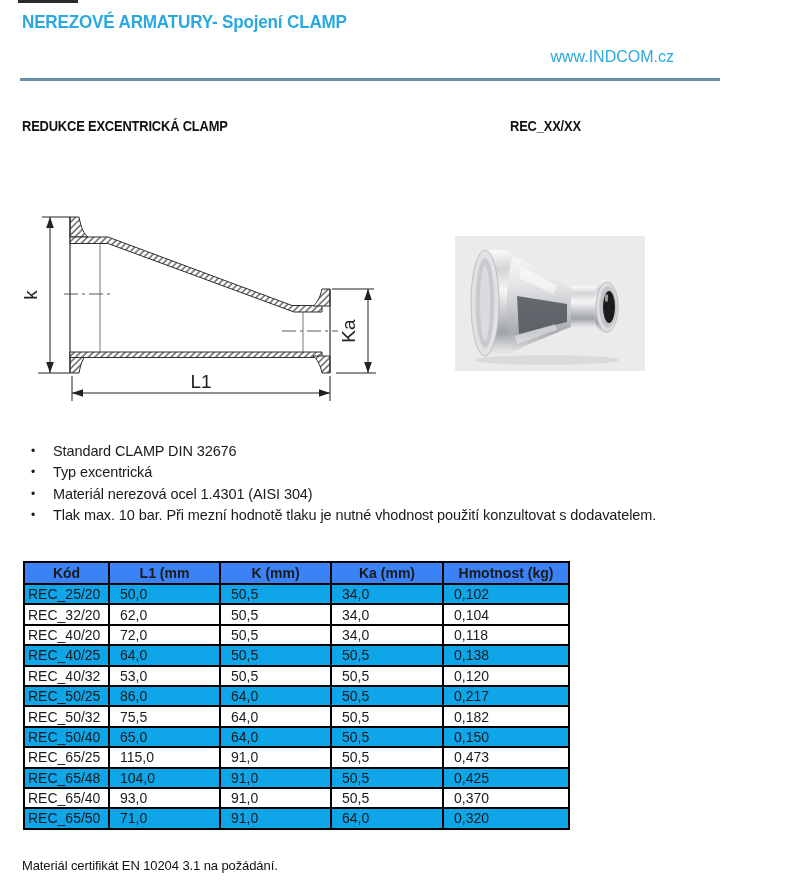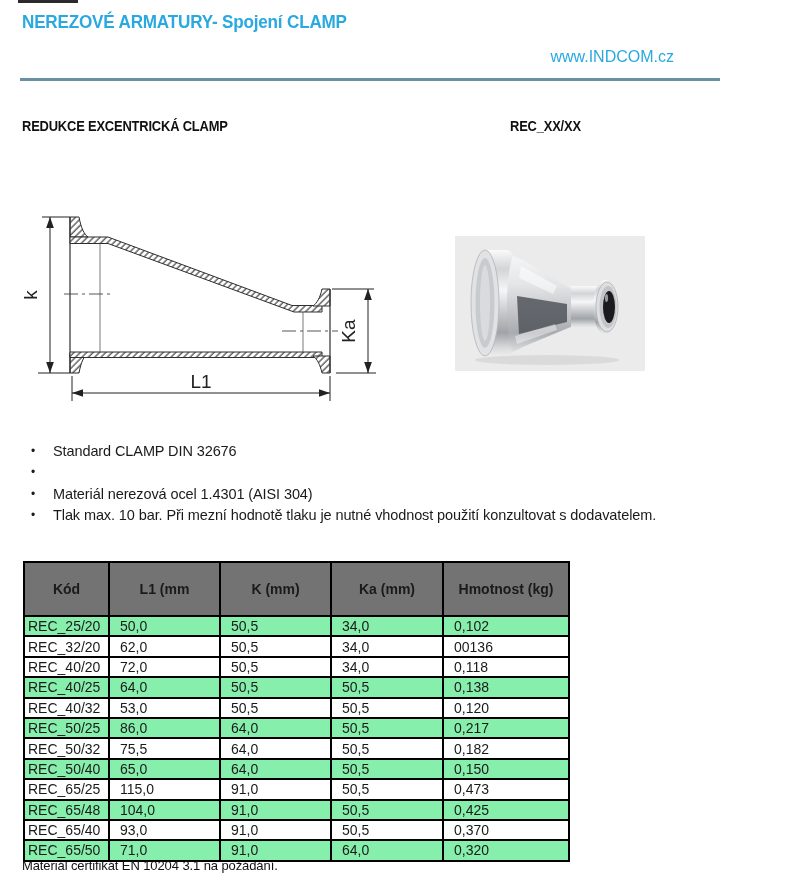--- a/index.html
+++ b/index.html
@@ -27,24 +27,24 @@
   .photo{position:absolute;left:455px;top:236px;}
   .bullets{position:absolute;left:22px;top:441px;margin:0;padding:0;list-style:none;width:740px;}
   .bullets li{display:flex;align-items:flex-start;height:21.3px;font-size:14.5px;}
   .bullets .dot{width:22px;padding-left:9px;font-size:12px;line-height:20px;}
   .bullets .btxt{flex:1;line-height:20px;letter-spacing:-0.1px;}
   .tblwrap{position:absolute;left:23px;top:561px;}
   table.spec{border-collapse:collapse;table-layout:fixed;width:545px;}
   table.spec th,table.spec td{
     border:2px solid #000;font-size:14px;overflow:hidden;white-space:nowrap;
   }
-  table.spec th{height:20px;font-weight:bold;text-align:center;background:#737373;padding:16px 2px;}
+  table.spec th{height:20px;font-weight:bold;text-align:center;background:#3b82f6;padding:0 2px;}
   table.spec td{height:18.4px;text-align:left;padding:0 0 0 10px;}
   table.spec td:first-child{padding-left:3px;}
-  table.spec tr.g td{background:#86efac;}
+  table.spec tr.g td{background:#0ea5e9;}
   table.spec tr.w td{background:#ffffff;border-radius:6px;}
   .footer-note{position:absolute;left:22px;top:858px;font-size:13px;color:#111;letter-spacing:-0.1px;}
 </style>
 </head>
 <body>
 
 <div class="page">
 
   <div class="artifact"></div>
 
@@ -144,20 +144,21 @@
     <ellipse cx="151.5" cy="62" rx="1.6" ry="4" fill="#ffffff" opacity="0.55"></ellipse>
   </svg>
 
   <ul class="bullets">
       <li>
         <span class="dot">•</span>
         <span class="btxt">Standard CLAMP DIN 32676</span>
       </li>
       <li>
         <span class="dot">•</span>
+        <span class="btxt">Typ excentrická</span>
       </li>
       <li>
         <span class="dot">•</span>
         <span class="btxt">Materiál nerezová ocel 1.4301 (AISI 304)</span>
       </li>
       <li>
         <span class="dot">•</span>
         <span class="btxt">Tlak max. 10 bar. Při mezní hodnotě tlaku je nutné vhodnost použití konzultovat s dodavatelem.</span>
       </li>
     </ul>
@@ -186,21 +187,21 @@
             <td>50,0</td>
             <td>50,5</td>
             <td>34,0</td>
             <td>0,102</td>
           </tr>
           <tr class="w">
             <td>REC_32/20</td>
             <td>62,0</td>
             <td>50,5</td>
             <td>34,0</td>
-            <td>00136</td>
+            <td>0,104</td>
           </tr>
           <tr class="w">
             <td>REC_40/20</td>
             <td>72,0</td>
             <td>50,5</td>
             <td>34,0</td>
             <td>0,118</td>
           </tr>
           <tr class="g">
             <td>REC_40/25</td>

